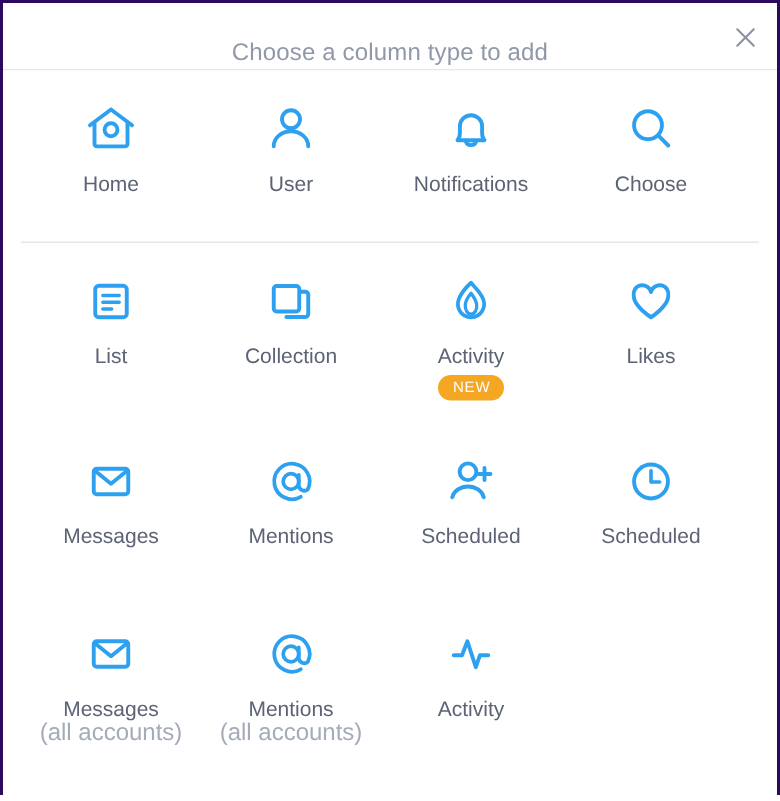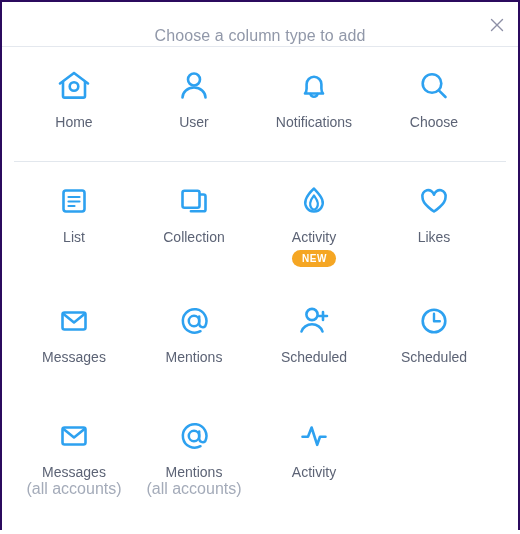--- a/index.html
+++ b/index.html
@@ -118,21 +118,21 @@
     color: #a4abb9;
     line-height: 14px;
     white-space: nowrap;
   }
 
   .badge {
     margin-top: 5px;
     background: #f5a623;
     color: #ffffff;
     font-size: 10px;
-    font-weight: bold;
+    font-weight: normal;
     letter-spacing: 0.6px;
     padding: 3px 9px 3px 10px;
     border-radius: 9px;
     line-height: 11px;
   }
 
   .pad-left { padding-left: 12px; }
 </style>
 </head>
 <body>

